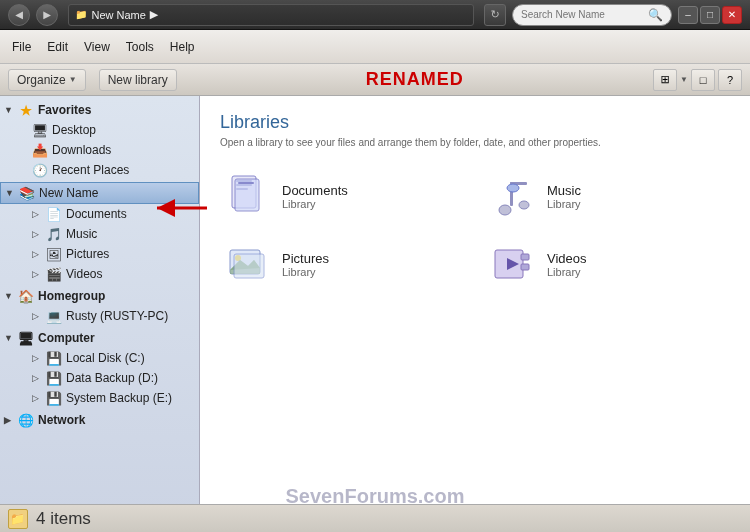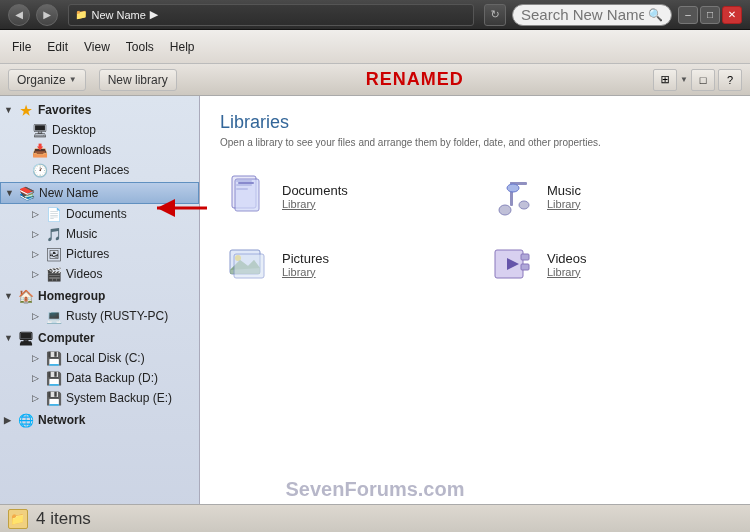--- a/index.html
+++ b/index.html
@@ -80,21 +80,21 @@
       border-radius: 11px;
       display: flex;
       align-items: center;
       padding: 0 8px;
       gap: 4px;
     }
     .search-bar input {
       background: transparent;
       border: none;
       outline: none;
-      font-size: 15px;
+      font-size: 10px;
       color: #888;
       flex: 1;
       width: 100%;
     }
     .title-bar-controls {
       display: flex;
       gap: 2px;
       margin-left: 6px;
     }
     .ctrl-btn {
@@ -282,27 +282,26 @@
     }
     .lib-info {}
     .lib-name {
       font-size: 13px;
       color: #222;
       font-weight: 500;
     }
     .lib-type {
       font-size: 11px;
       color: #666;
-      text-decoration: underline;
     }
 
     
     .watermark {
       position: absolute;
-      bottom: 31px;
+      bottom: 24px;
       left: 50%;
       transform: translateX(-50%);
       font-size: 20px;
       font-weight: bold;
       color: rgba(50,50,100,0.35);
       white-space: nowrap;
       pointer-events: none;
     }
 
     

